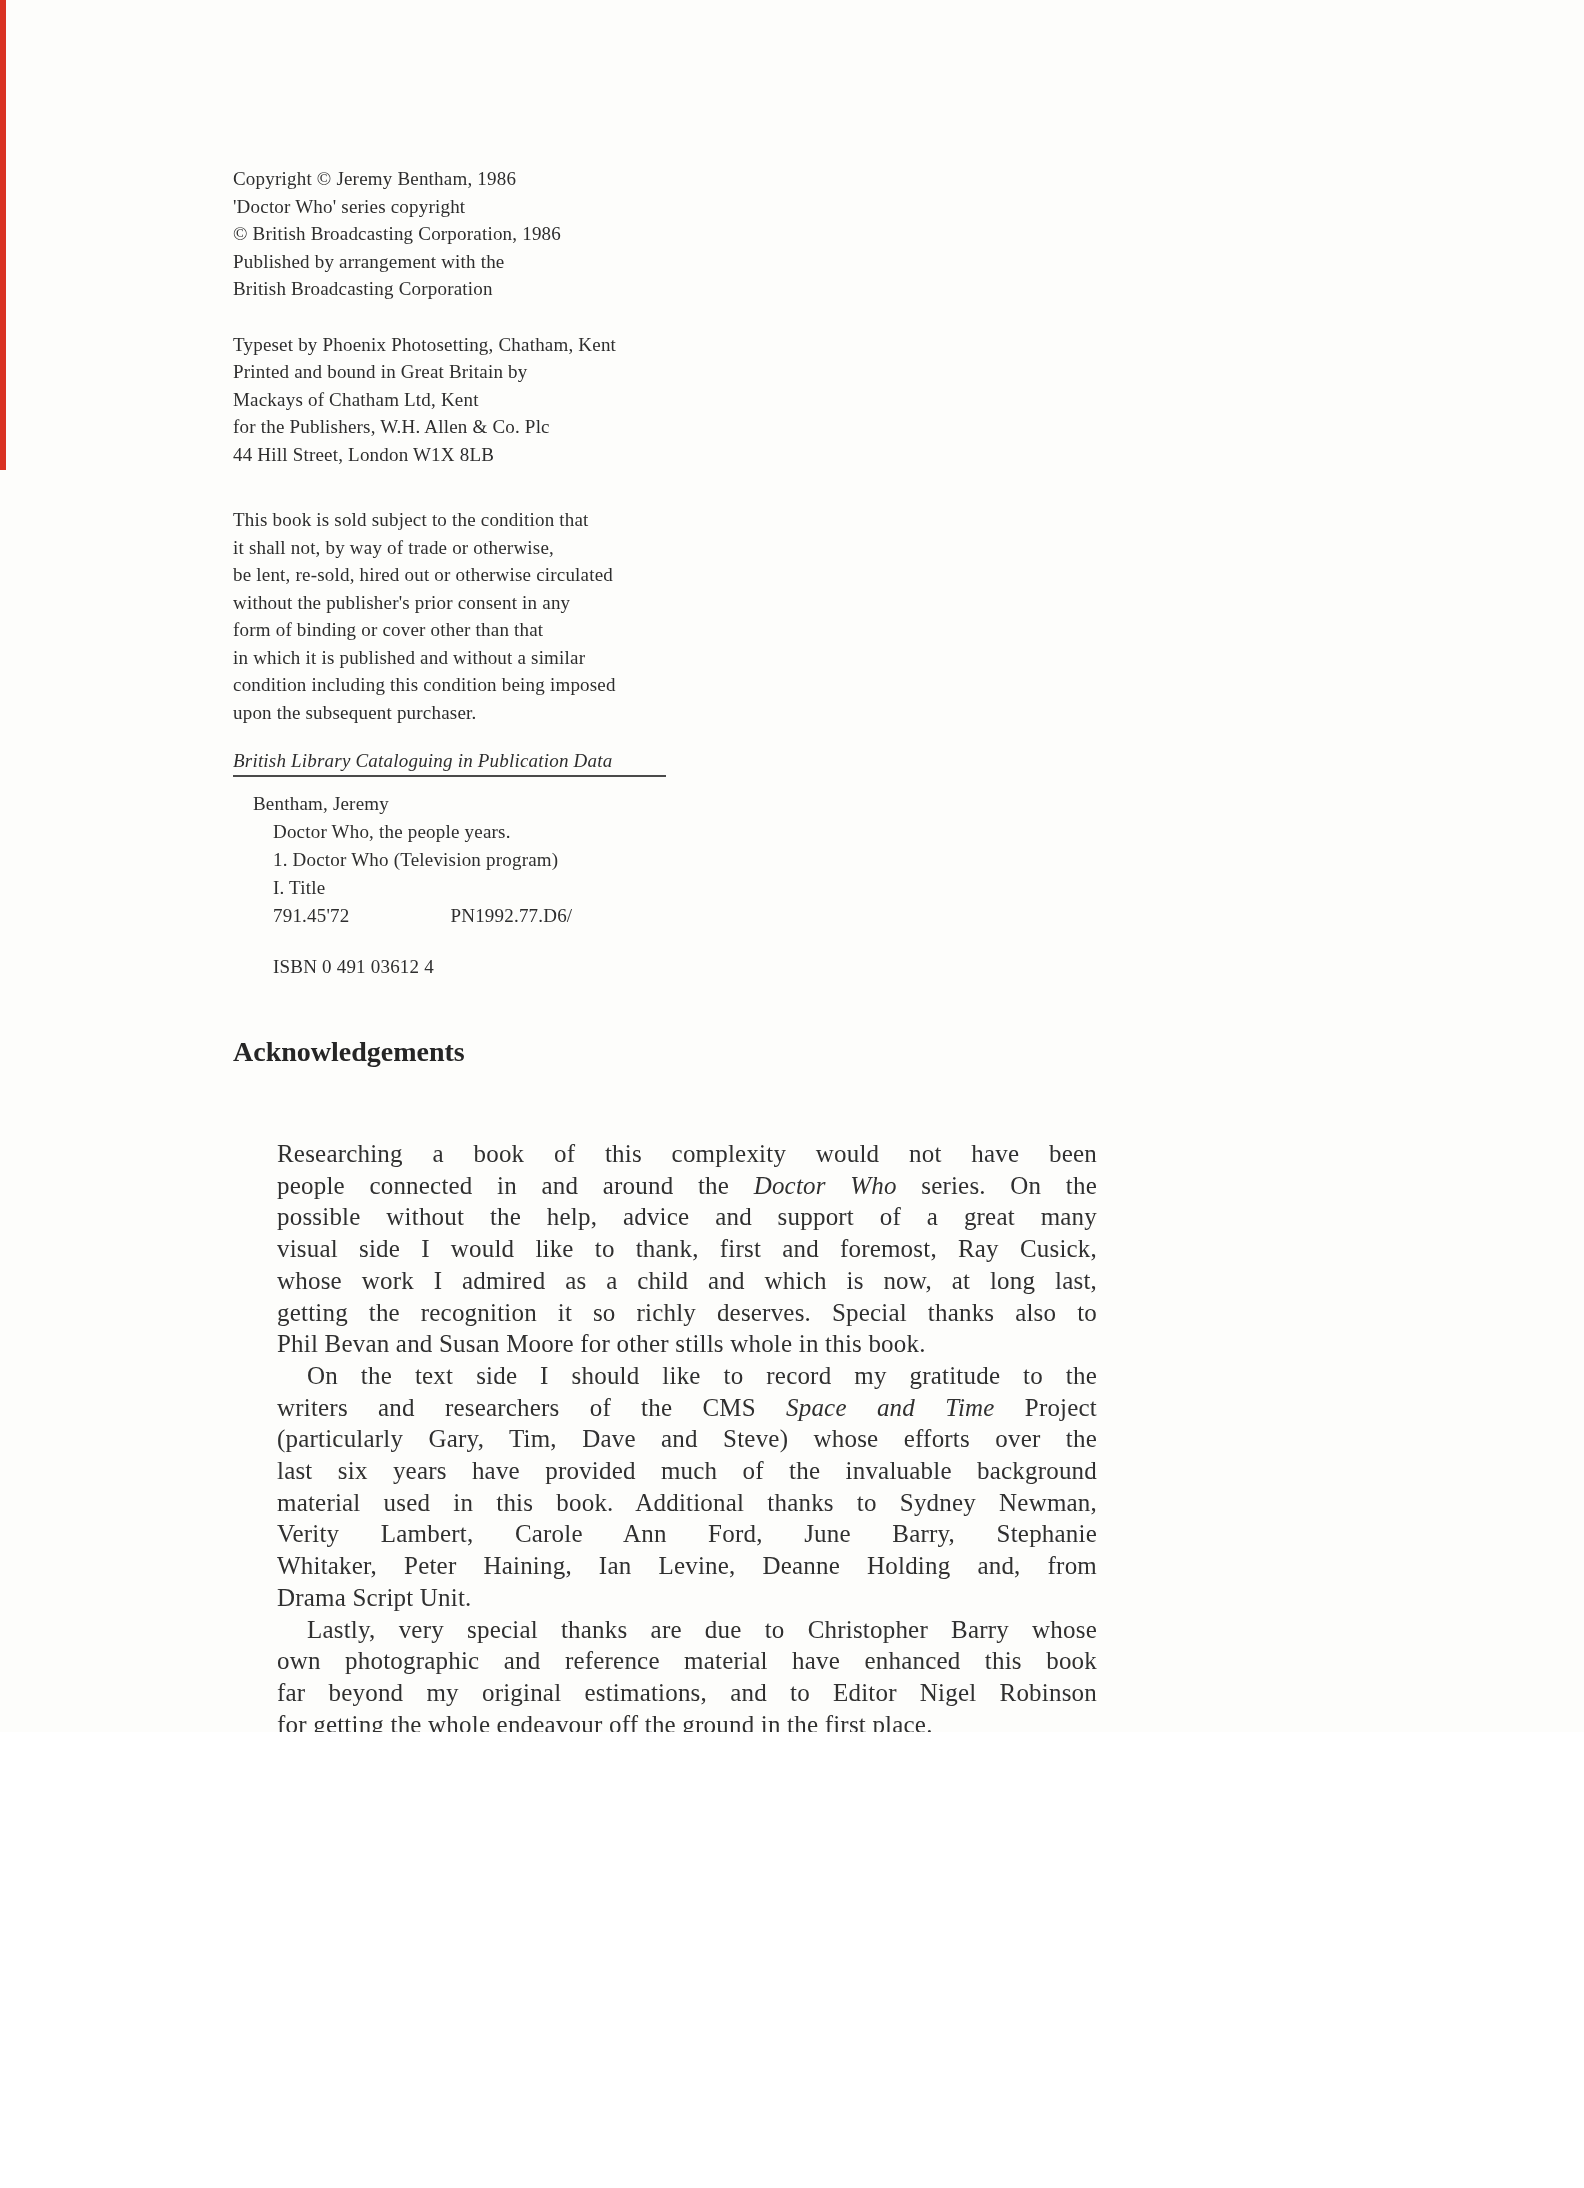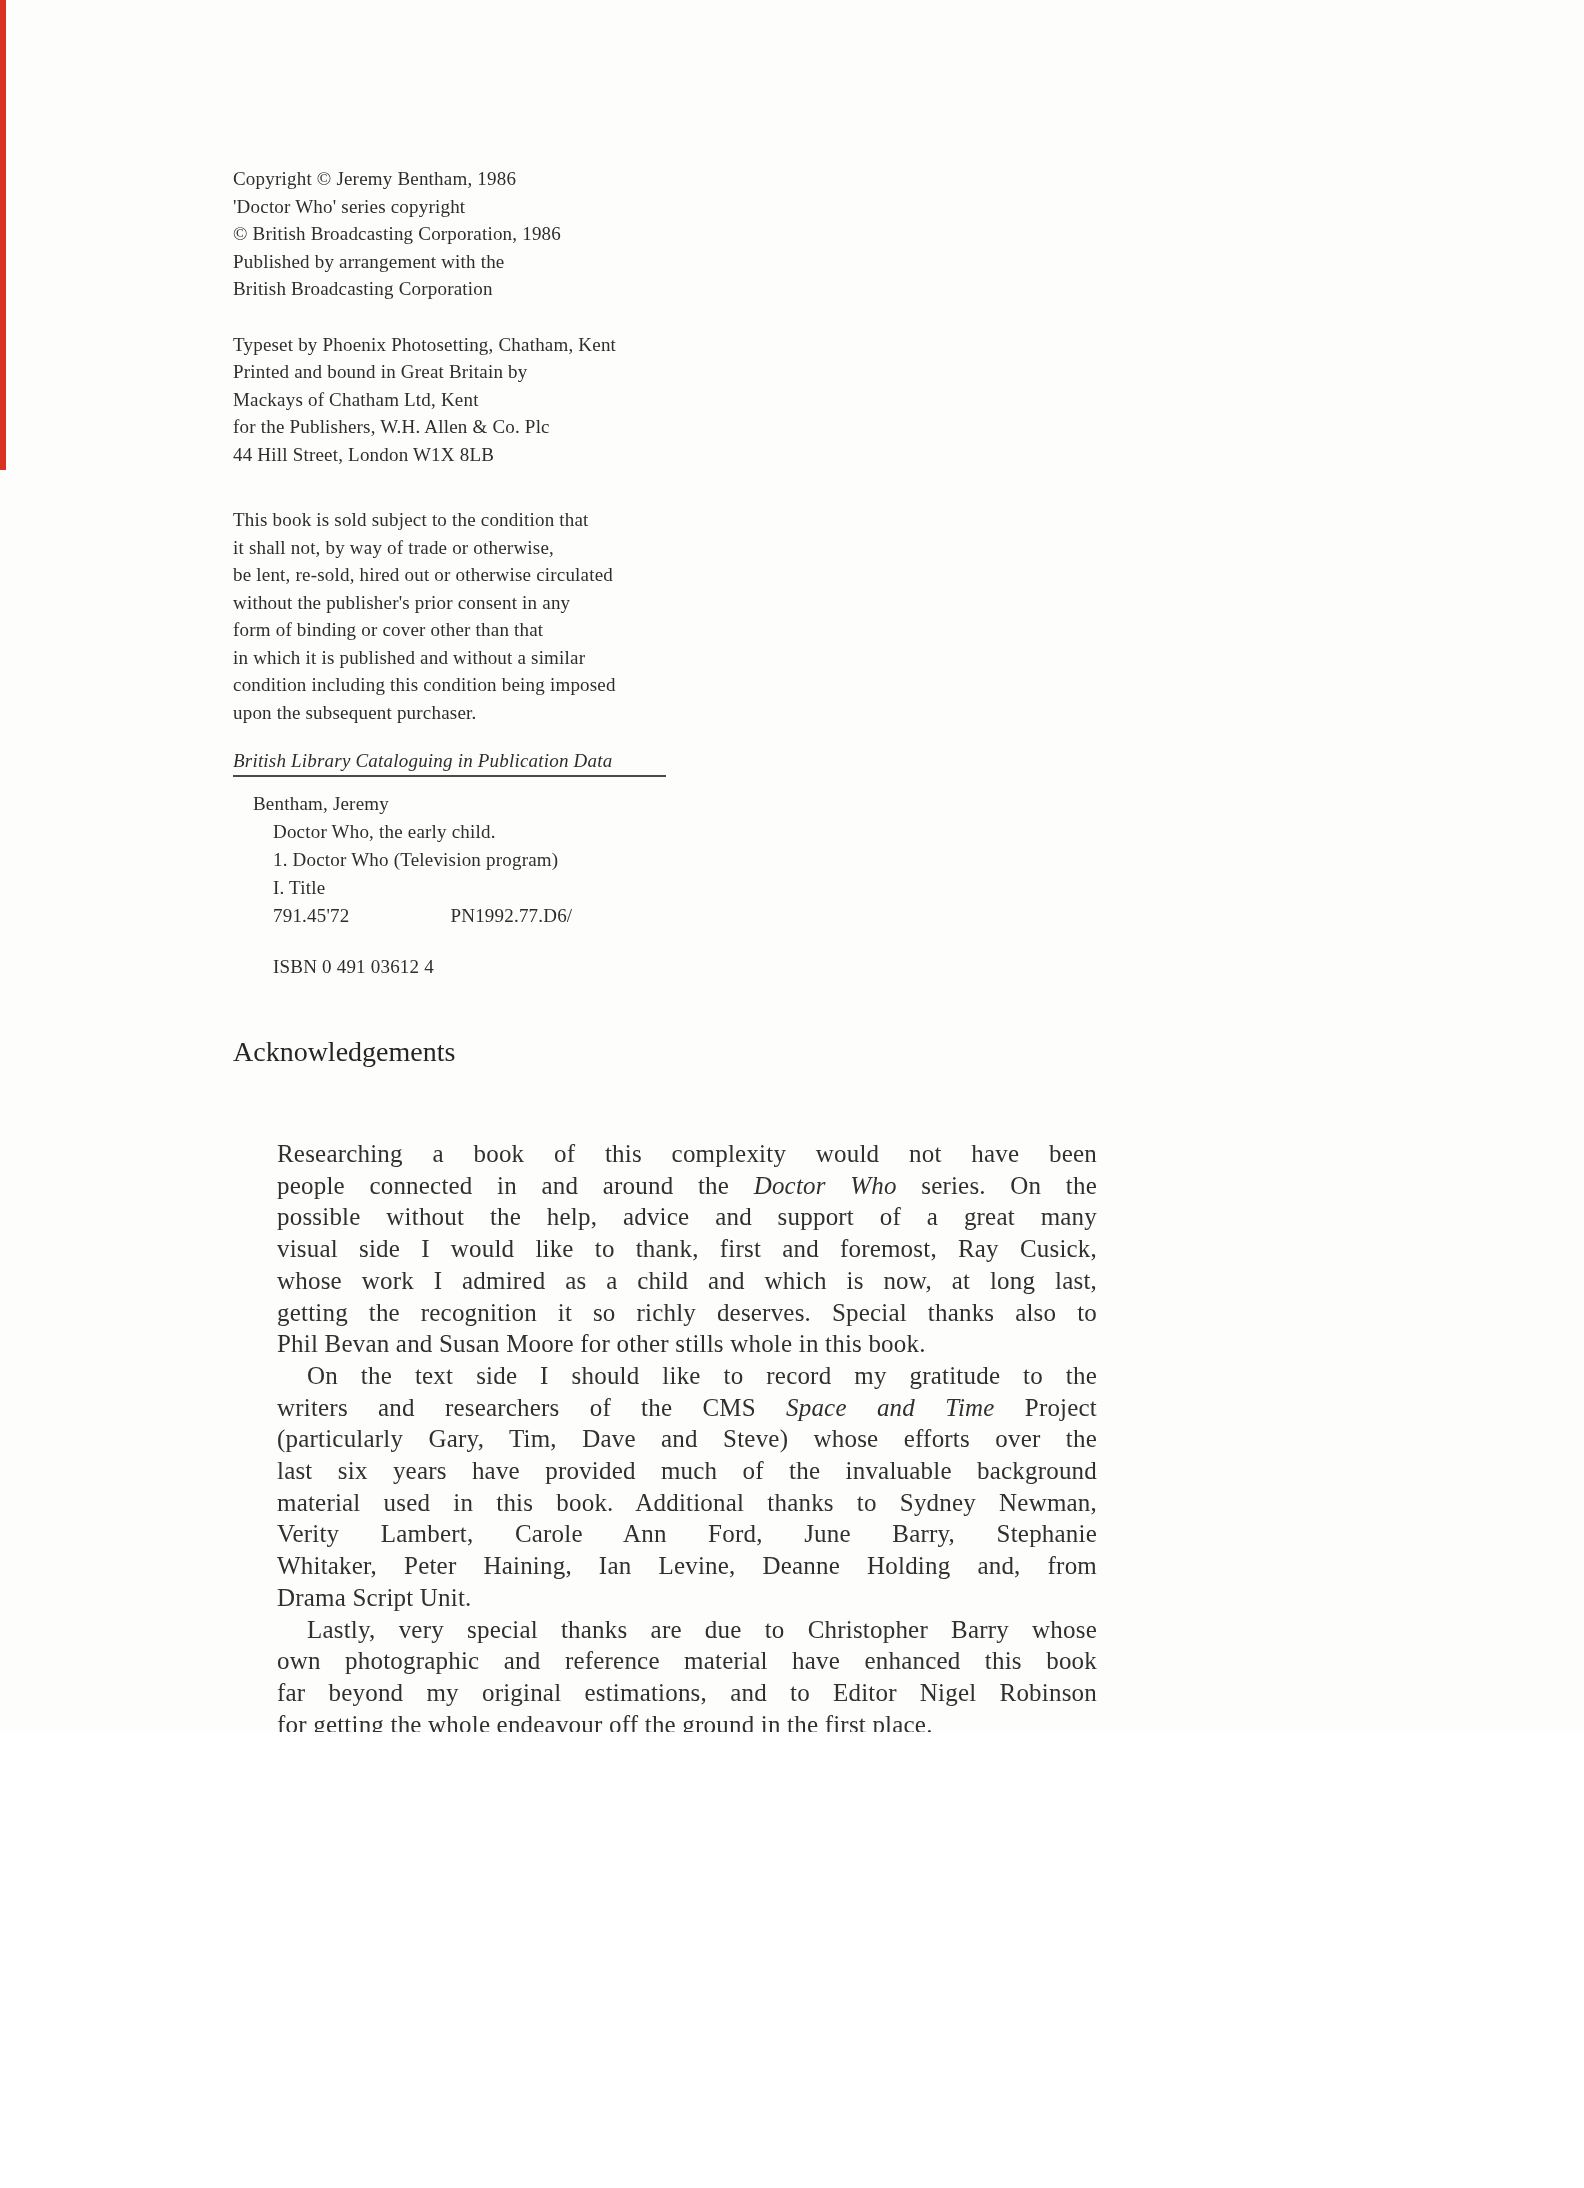--- a/index.html
+++ b/index.html
@@ -64,21 +64,21 @@
     margin-top: 23px;
     font-size: 19px;
     line-height: 28px;
     letter-spacing: 0.2px;
     padding-left: 40px;
   }
 
   #ack-heading {
     margin-top: 54px;
     font-size: 28px;
-    font-weight: normal;
+    font-weight: bold;
     line-height: 33px;
     color: #262626;
   }
   #ack-body {
     margin-top: 70px;
     width: 820px;
     font-size: 25px;
     line-height: 31.7px;
     letter-spacing: 0.2px;
     color: #303030;
@@ -132,21 +132,21 @@
 form of binding or cover other than that
 in which it is published and without a similar
 condition including this condition being imposed
 upon the subsequent purchaser.</div>
 
     <div id="cataloguing">
       <div id="cataloguing-heading">British Library Cataloguing in Publication Data</div>
       <div id="cataloguing-rule"></div>
       <div class="cat-lines">
         <div class="ind20">Bentham, Jeremy</div>
-        <div class="ind40">Doctor Who, the early child.</div>
+        <div class="ind40">Doctor Who, the people years.</div>
         <div class="ind40">1. Doctor Who (Television program)</div>
         <div class="ind40">I. Title</div>
         <div class="ind40">
           <span>791.45'72</span>
           <span class="lc-gap">PN1992.77.D6/</span>
         </div>
       </div>
       <div id="isbn-line">ISBN 0 491 03612 4</div>
     </div>
 

